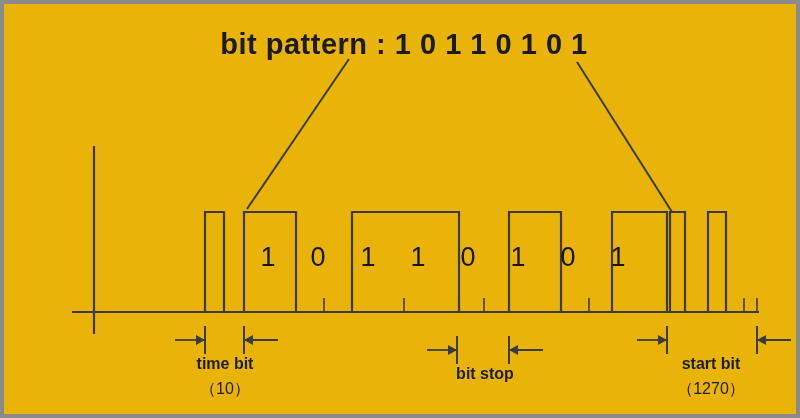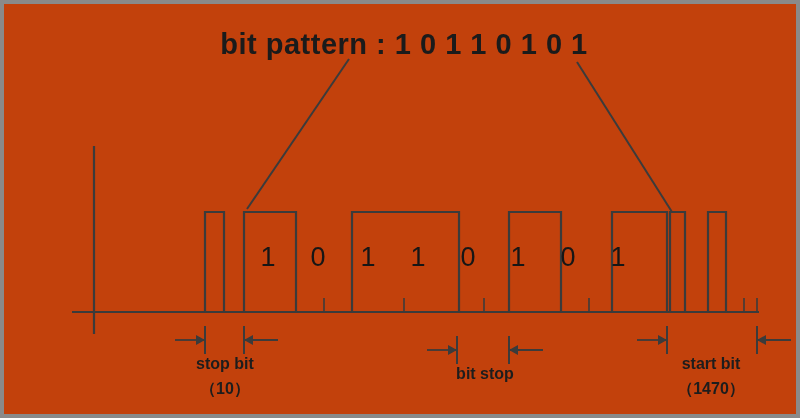--- a/index.html
+++ b/index.html
@@ -6,21 +6,21 @@
   html,body{margin:0;padding:0;}
   body{
     width:800px;height:418px;overflow:hidden;
     background:#8c8c8c;
     font-family:"Liberation Sans", sans-serif;
   }
   #frame{
     position:absolute;left:0;top:0;width:800px;height:418px;
     box-sizing:border-box;
     border:4px solid #8a8a8a;
-    background:#c2410c;
+    background:#eab308;
   }
   #canvas{
     position:absolute;left:0;top:0;width:800px;height:418px;
   }
   .txt{
     position:absolute;
     color:#1b1b1b;
     white-space:nowrap;
     line-height:1;
   }
@@ -38,21 +38,21 @@
     line-height:1;
   }
   .caplabel{
     position:absolute;
     font-size:16px;font-weight:700;
     color:#1d1d1d;text-align:center;
     line-height:1.25;
   }
   .capsub{
     position:absolute;
-    font-size:16px;font-weight:700;
+    font-size:16px;font-weight:400;
     color:#1d1d1d;text-align:center;
     line-height:1.25;
   }
 </style>
 </head>
 <body>
 
 <div id="frame">
 
   <svg id="canvas" viewBox="0 0 800 418" xmlns="http://www.w3.org/2000/svg">
@@ -124,20 +124,20 @@
       <div class="wavedigit" style="left: 297px;">0</div>
       <div class="wavedigit" style="left: 347px;">1</div>
       <div class="wavedigit" style="left: 397px;">1</div>
       <div class="wavedigit" style="left: 447px;">0</div>
       <div class="wavedigit" style="left: 497px;">1</div>
       <div class="wavedigit" style="left: 547px;">0</div>
       <div class="wavedigit" style="left: 597px;">1</div>
     </div>
 
   <div id="caption-layer">
-      <div class="caplabel" style="left: 141px; top: 350px; width: 160px;">stop bit</div>
+      <div class="caplabel" style="left: 141px; top: 350px; width: 160px;">time bit</div>
       <div class="capsub" style="left: 141px; top: 375px; width: 160px;">（10）</div>
       <div class="caplabel" style="left: 401px; top: 360px; width: 160px;">bit stop</div>
       <div class="caplabel" style="left: 627px; top: 350px; width: 160px;">start bit</div>
-      <div class="capsub" style="left: 627px; top: 375px; width: 160px;">（1470）</div>
+      <div class="capsub" style="left: 627px; top: 375px; width: 160px;">（1270）</div>
     </div>
 
 </div>
 
 </body></html>

